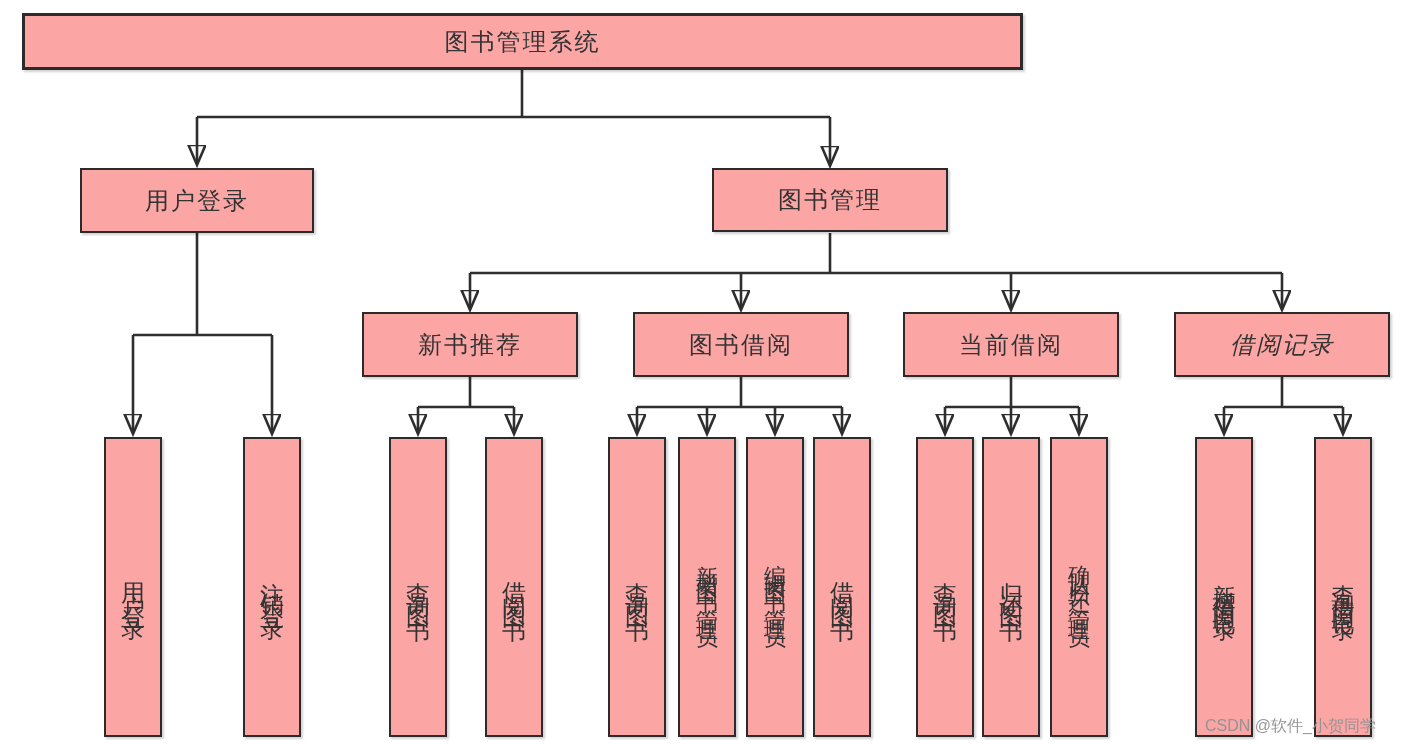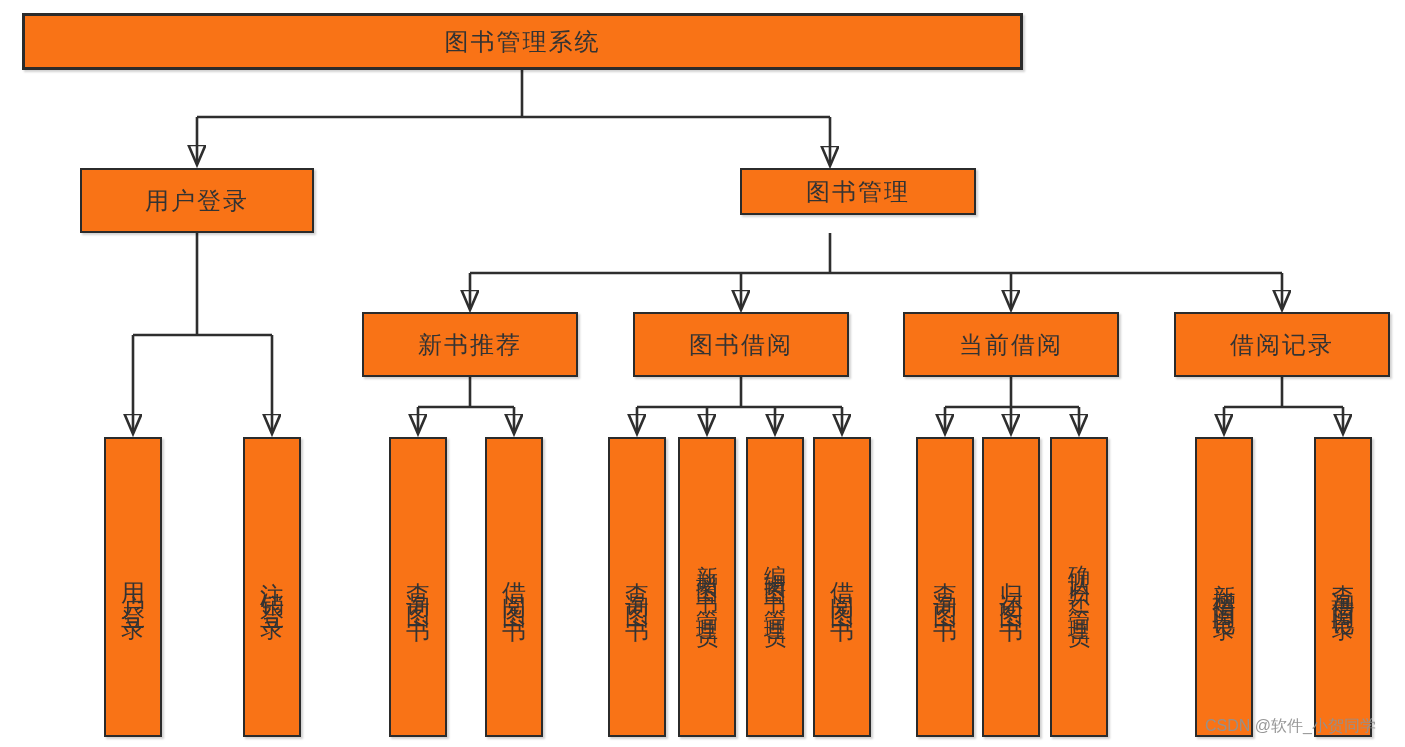--- a/index.html
+++ b/index.html
@@ -14,21 +14,21 @@
   .connectors {
     position: absolute;
     left: 0; top: 0;
     width: 1405px; height: 747px;
     z-index: 0;
   }
   .connectors path { stroke: #2e2e2e; stroke-width: 2.6; fill: none; }
   .box {
     position: absolute;
     box-sizing: border-box;
-    background: #f97316;
+    background: #fca5a5;
     border: 2.5px solid #2b2b2b;
     box-shadow: 1.5px 1.5px 2px rgba(0,0,0,0.18);
     display: flex;
     align-items: center;
     justify-content: center;
     color: #333333;
     z-index: 1;
   }
   .box.root { border-width: 3px; }
   .htext {
@@ -124,34 +124,34 @@
     </g>
   </svg>
 
   <div class="box root" style="left:22px; top:13px; width:1001px; height:57px;">
     <span class="htext">图书管理系统</span>
   </div>
 
   <div class="box" style="left:80px; top:168px; width:234px; height:65px;">
     <span class="htext">用户登录</span>
   </div>
-  <div class="box" style="left:740px; top:168px; width:236px; height:47px;">
+  <div class="box" style="left:712px; top:168px; width:236px; height:64px;">
     <span class="htext">图书管理</span>
   </div>
 
   <div class="box" style="left:362px; top:312px; width:216px; height:65px;text-align:center;">
     <span class="htext">新书推荐</span>
   </div>
   <div class="box" style="left:633px; top:312px; width:216px; height:65px;justify-content:center;">
     <span class="htext">图书借阅</span>
   </div>
   <div class="box" style="left:903px; top:312px; width:216px; height:65px;">
     <span class="htext">当前借阅</span>
   </div>
-  <div class="box" style="left:1174px; top:312px; width:216px; height:65px;">
+  <div class="box" style="left:1174px; top:312px; width:216px; height:65px;font-style:italic;">
     <span class="htext">借阅记录</span>
   </div>
 
   <div class="box" style="left:104px; top:437px; width:58px; height:300px;">
     <span class="vtext v4">用户登录</span>
   </div>
   <div class="box" style="left:243px; top:437px; width:58px; height:300px;">
     <span class="vtext v4">注销登录</span>
   </div>
 

